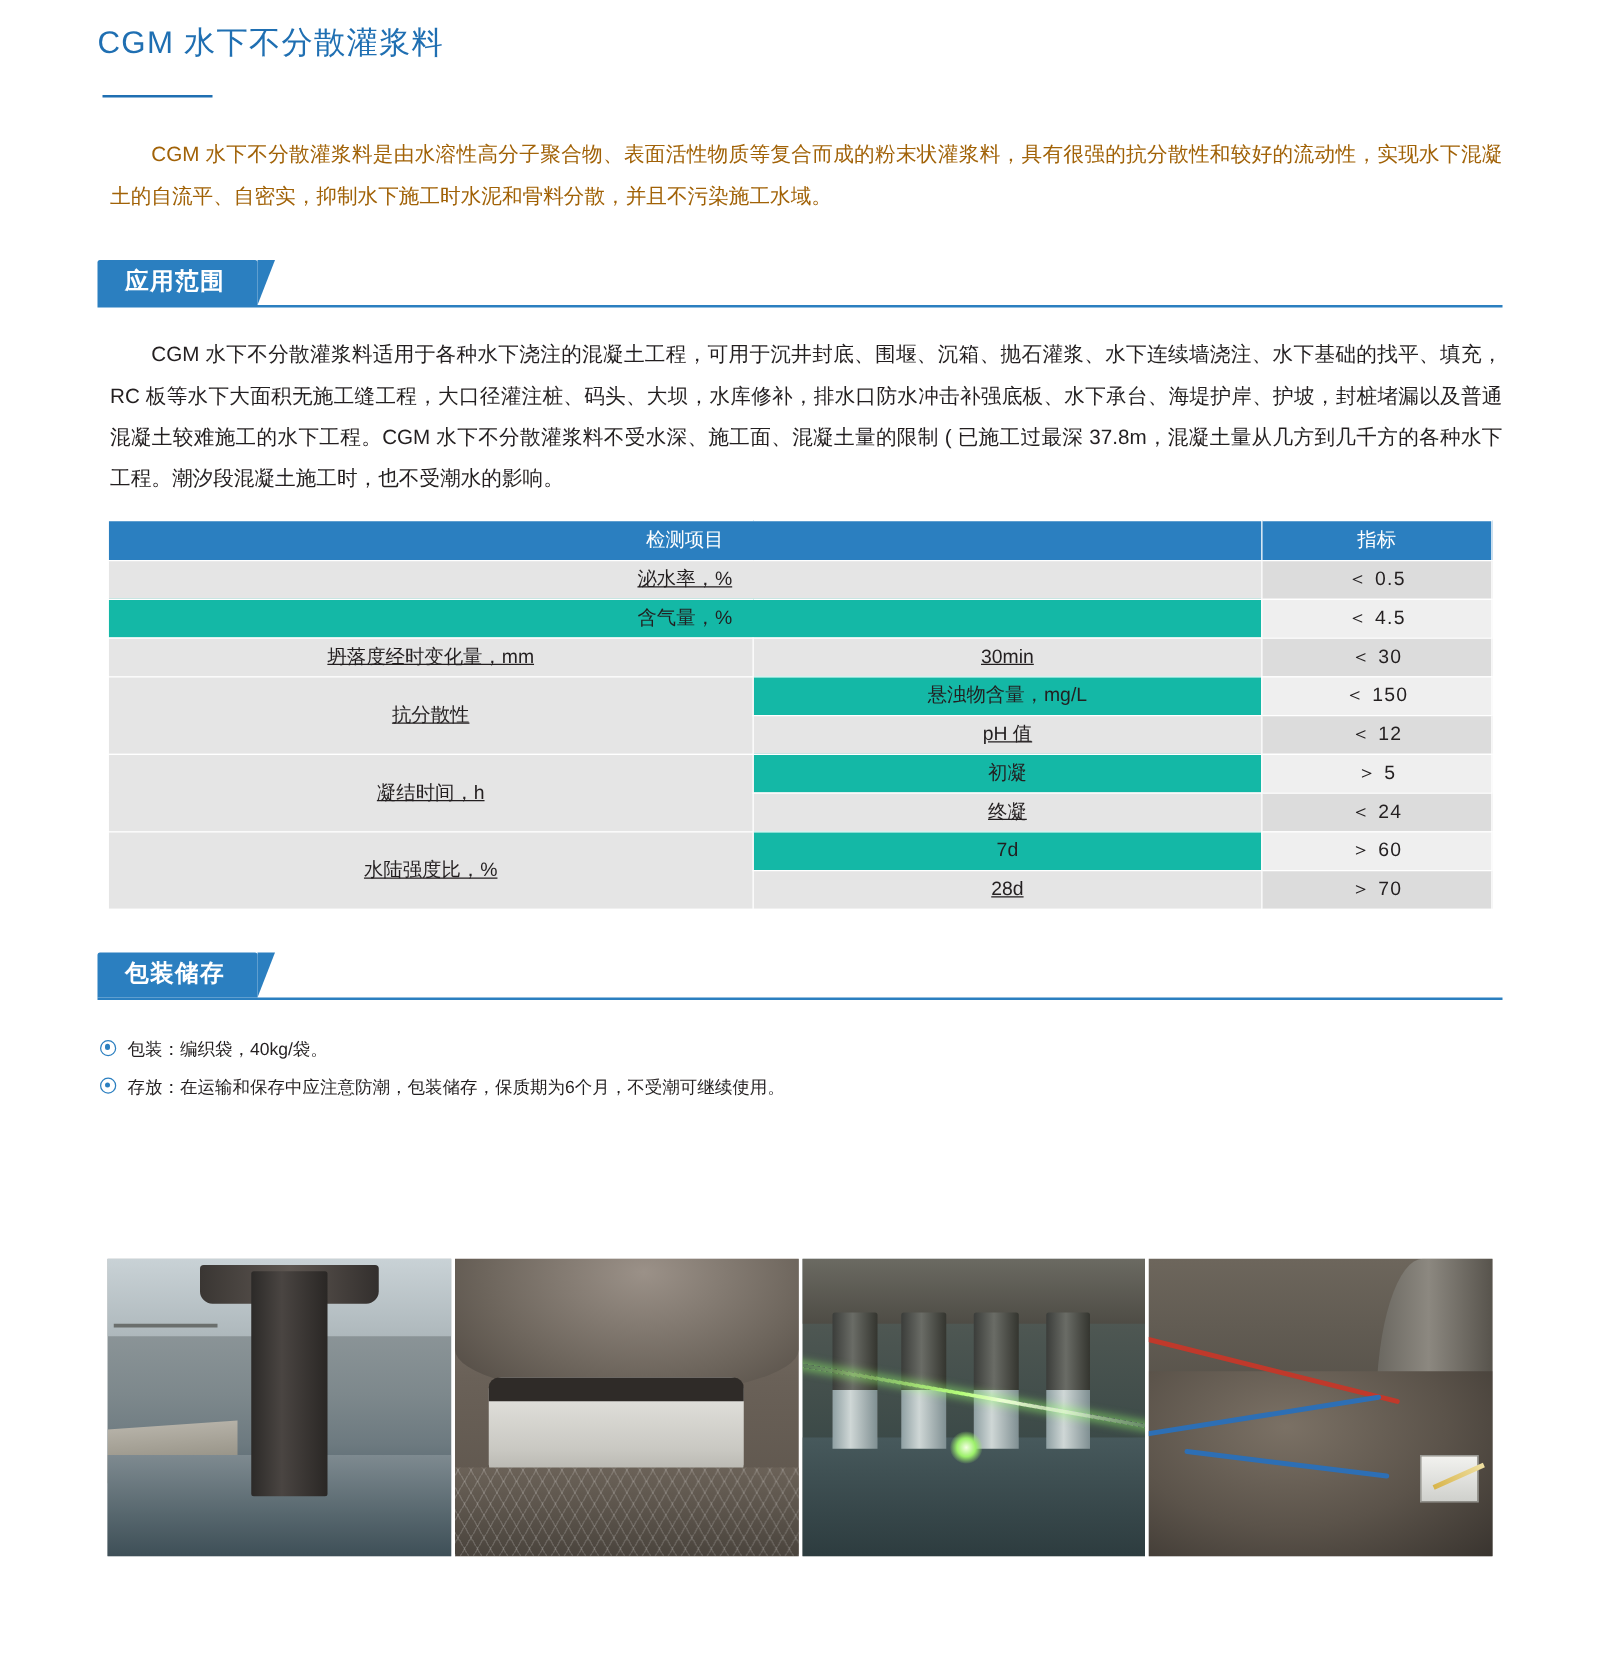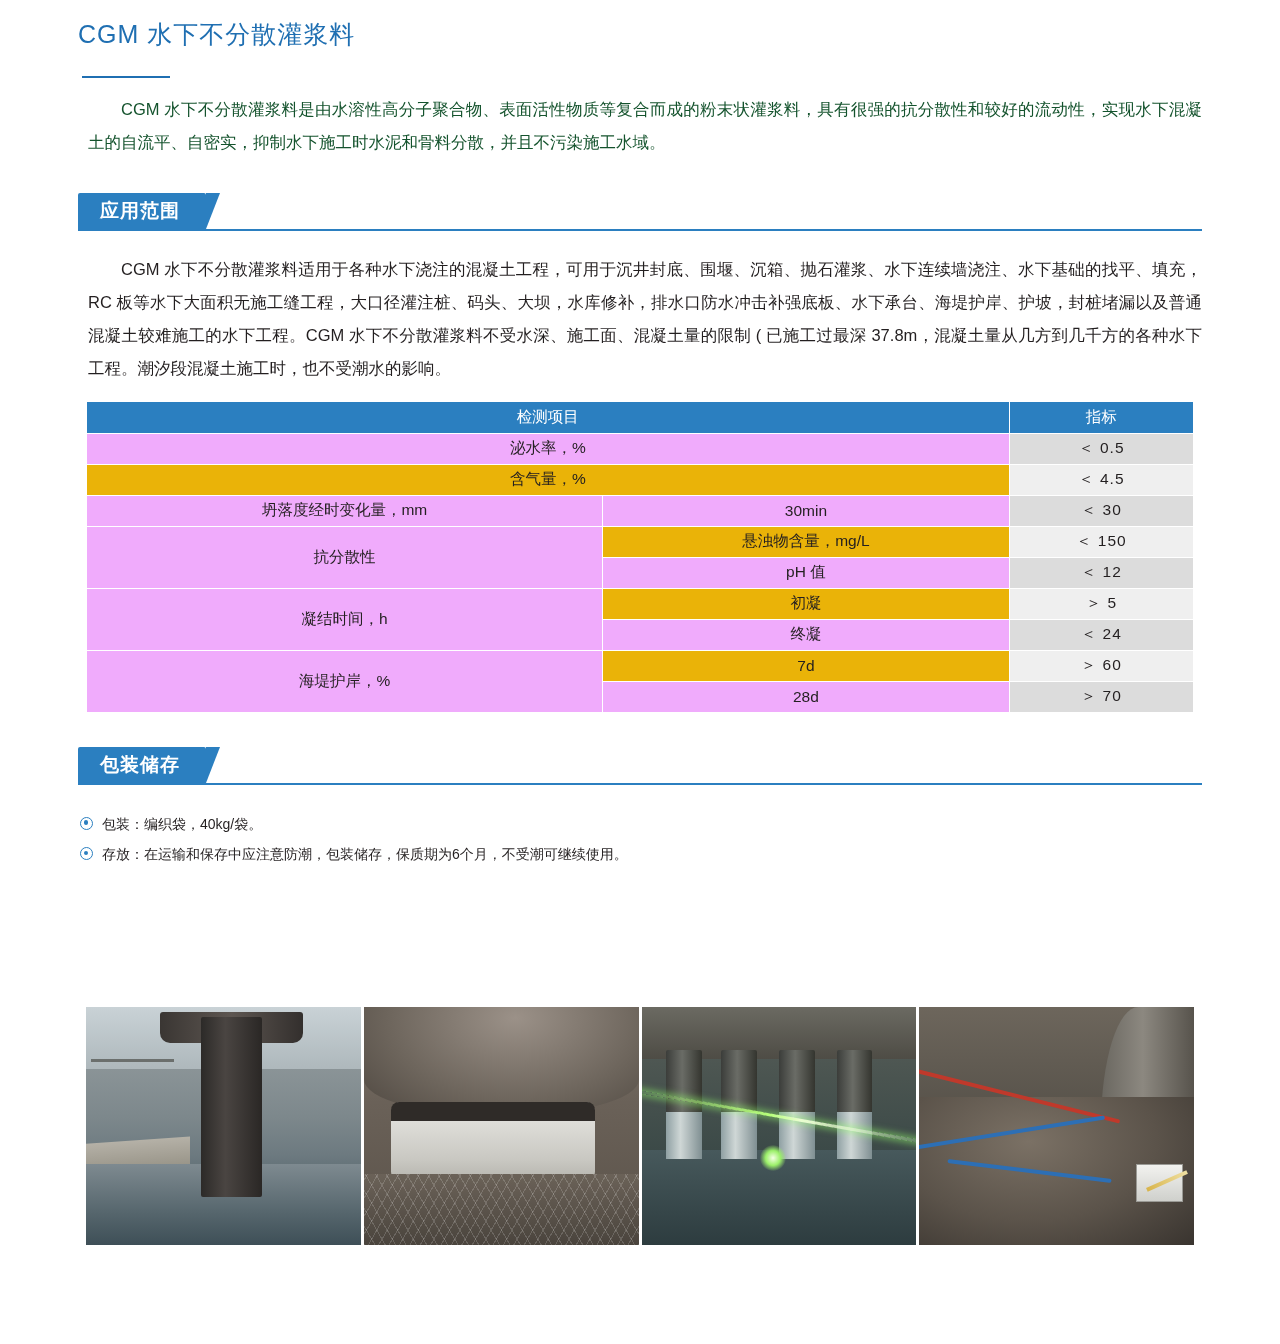--- a/index.html
+++ b/index.html
@@ -32,26 +32,26 @@
   }
   .title-rule {
     width: 88px;
     height: 2px;
     background: #1f6fb2;
     margin: 22px 0 0 4px;
   }
 
   
   .intro {
-    margin: 15px 78px 0 88px;
+    margin: 30px 78px 0 88px;
     font-size: 16.5px;
     line-height: 2.0;
     text-align: justify;
     text-indent: 2em;
-    color: #14532d;
+    color: #a16207;
   }
 
   
   .section-head {
     position: relative;
     margin: 34px 78px 0 78px;
     height: 38px;
     padding-left: 16px;
   }
   .section-head .tab {
@@ -115,24 +115,25 @@
     padding: 3px 6px;
   }
   table.perf thead th {
     background: #2b7fc0;
     color: #ffffff;
     font-weight: normal;
     height: 32px;
     font-size: 15.5px;
   }
   table.perf td.shade {
-    background: #f0abfc;
+    background: #e5e5e5;
+    text-decoration: underline;
   }
   table.perf td.plain {
-    background: #eab308;
+    background: #14b8a6;
   }
   table.perf td.val {
     background: #efefef;
     letter-spacing: 1px;
   }
   table.perf td.val.shade2 {
     background: #dcdcdc;
   }
 
   
@@ -392,21 +393,21 @@
       <tr>
         <td class="shade" rowspan="2">凝结时间，h</td>
         <td class="plain">初凝</td>
         <td class="val">＞ 5</td>
       </tr>
       <tr>
         <td class="shade">终凝</td>
         <td class="val shade2">＜ 24</td>
       </tr>
       <tr>
-        <td class="shade" rowspan="2">海堤护岸，%</td>
+        <td class="shade" rowspan="2">水陆强度比，%</td>
         <td class="plain">7d</td>
         <td class="val">＞ 60</td>
       </tr>
       <tr>
         <td class="shade">28d</td>
         <td class="val shade2">＞ 70</td>
       </tr>
     </tbody>
   </table>
 

